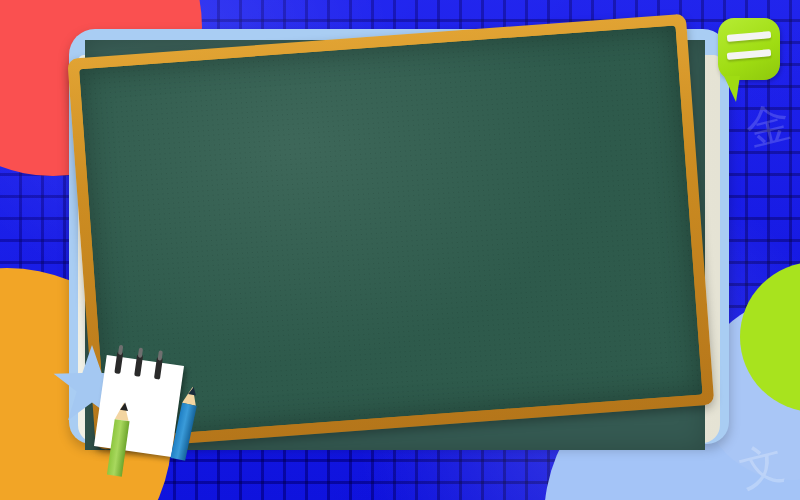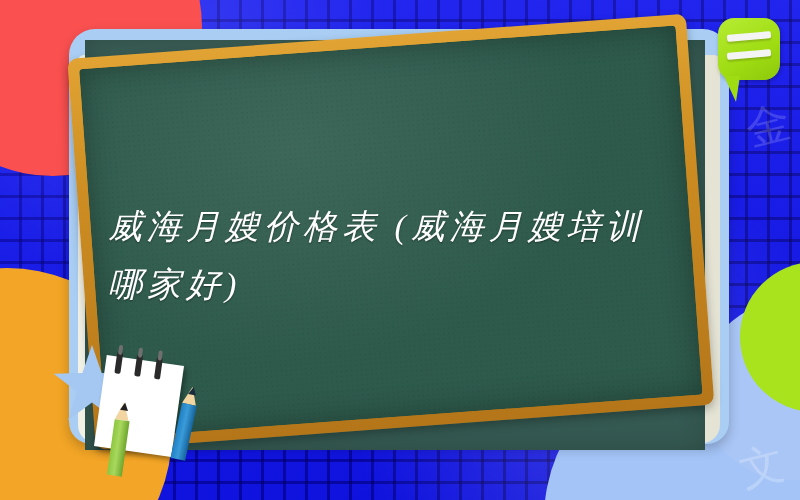--- a/index.html
+++ b/index.html
@@ -286,21 +286,20 @@
   <div class="board-slate"></div>
 
   <div class="board-tilt">
     <div class="board-frame">
       <div class="board-face">
         <div class="speckle"></div>
       </div>
     </div>
   </div>
 
-  <div class="headline">威海月嫂价格表 (威海月嫂培训哪家好)</div>
 
   <div class="star"></div>
 
   <div class="bubble">
     <div class="bubble-line l1"></div>
     <div class="bubble-line l2"></div>
   </div>
 
   <div class="notepad-wrap">
     <div class="notepad">

